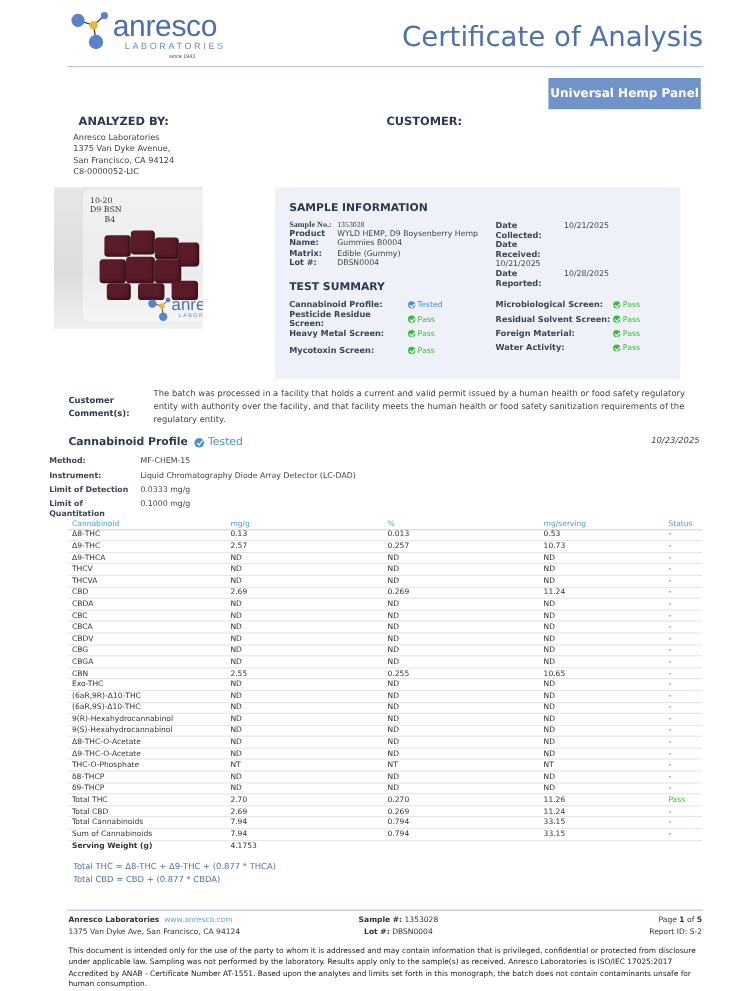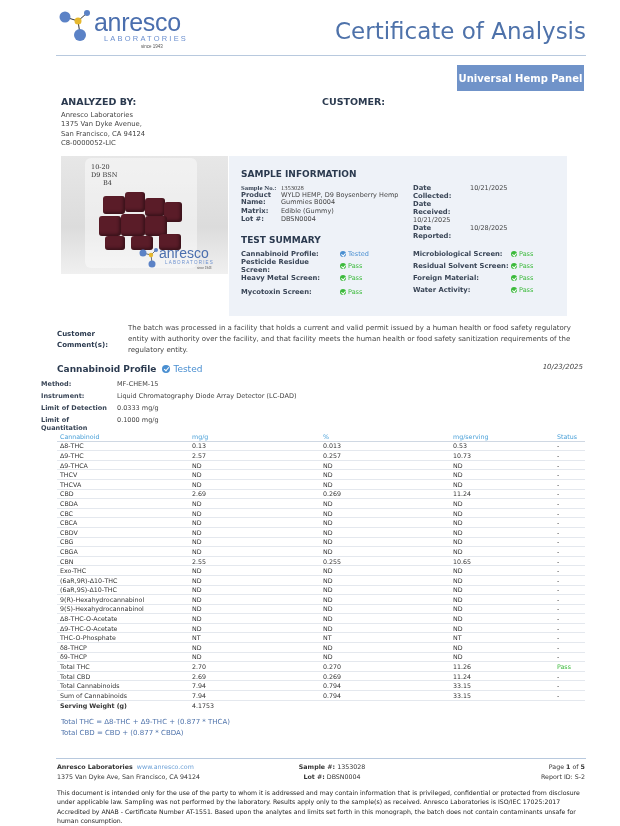--- a/index.html
+++ b/index.html
@@ -13,25 +13,25 @@
   
   .logo { left: 58px; top: 8px; width: 130px; height: 40px; }
   .logo-word { position: absolute; left: 36px; top: 0px; font-family: "Liberation Sans", sans-serif; font-size: 25px; color: #4b6fae; letter-spacing: -0.3px; }
   .logo-sub { position: absolute; left: 46px; top: 26px; font-family: "Liberation Sans", sans-serif; font-size: 7.5px; color: #6a8fcf; letter-spacing: 2.2px; }
   .logo-since { position: absolute; left: 83px; top: 36px; font-family: "Liberation Sans", sans-serif; font-size: 4.5px; color: #555; }
   .title { right: 34px; top: 18px; font-family: "DejaVu Sans", sans-serif; font-size: 23px; color: #4e72aa; font-weight: normal; }
   .header-rule { left: 56px; top: 55px; width: 530px; height: 1px; background: #b8c9de; }
   .panel-btn { left: 457px; top: 65px; width: 127px; height: 26px; background: #7093c9; color: #fff; font-size: 10px; font-weight: bold; display: flex; align-items: center; justify-content: center; }
 
   
-  .sec-head { font-size: 9.5px; font-weight: bold; color: #2b3a4f; }
+  .sec-head { font-size: 9.5px; font-weight: bold; color: #2b3a4f; text-align: center; }
   .addr { font-size: 6.8px; color: #444; line-height: 9.3px; }
 
   
-  .photo { left: 61px; top: 156px; width: 167px; height: 118px; background: linear-gradient(180deg,#e7e7e7 0%,#dcdcdc 60%,#f0f0f0 100%); overflow: hidden; }
+  .photo { left: 45px; top: 156px; width: 124px; height: 118px; background: linear-gradient(180deg,#e7e7e7 0%,#dcdcdc 60%,#f0f0f0 100%); overflow: hidden; }
   .bag { position: absolute; left: 24px; top: 2px; width: 112px; height: 110px; background: rgba(255,255,255,0.45); border-radius: 6px; }
   .gummy { position: absolute; background: #5a1c28; border-radius: 3px; box-shadow: inset -2px -2px 3px rgba(0,0,0,0.35); }
   .handwrite { position: absolute; font-family: "DejaVu Serif", serif; font-size: 6.5px; color: #333; line-height: 8px; }
 
   
   .info-panel { left: 229px; top: 156px; width: 338px; height: 160px; background: #eef2f8; }
   .ip-head { font-size: 9px; font-weight: bold; color: #2b3a4f; }
   .kv-label { font-size: 6.8px; font-weight: bold; color: #3a4657; }
   .kv-val { font-size: 6.5px; color: #444; }
   .ts-label { font-size: 6.8px; font-weight: bold; color: #3a4657; }

